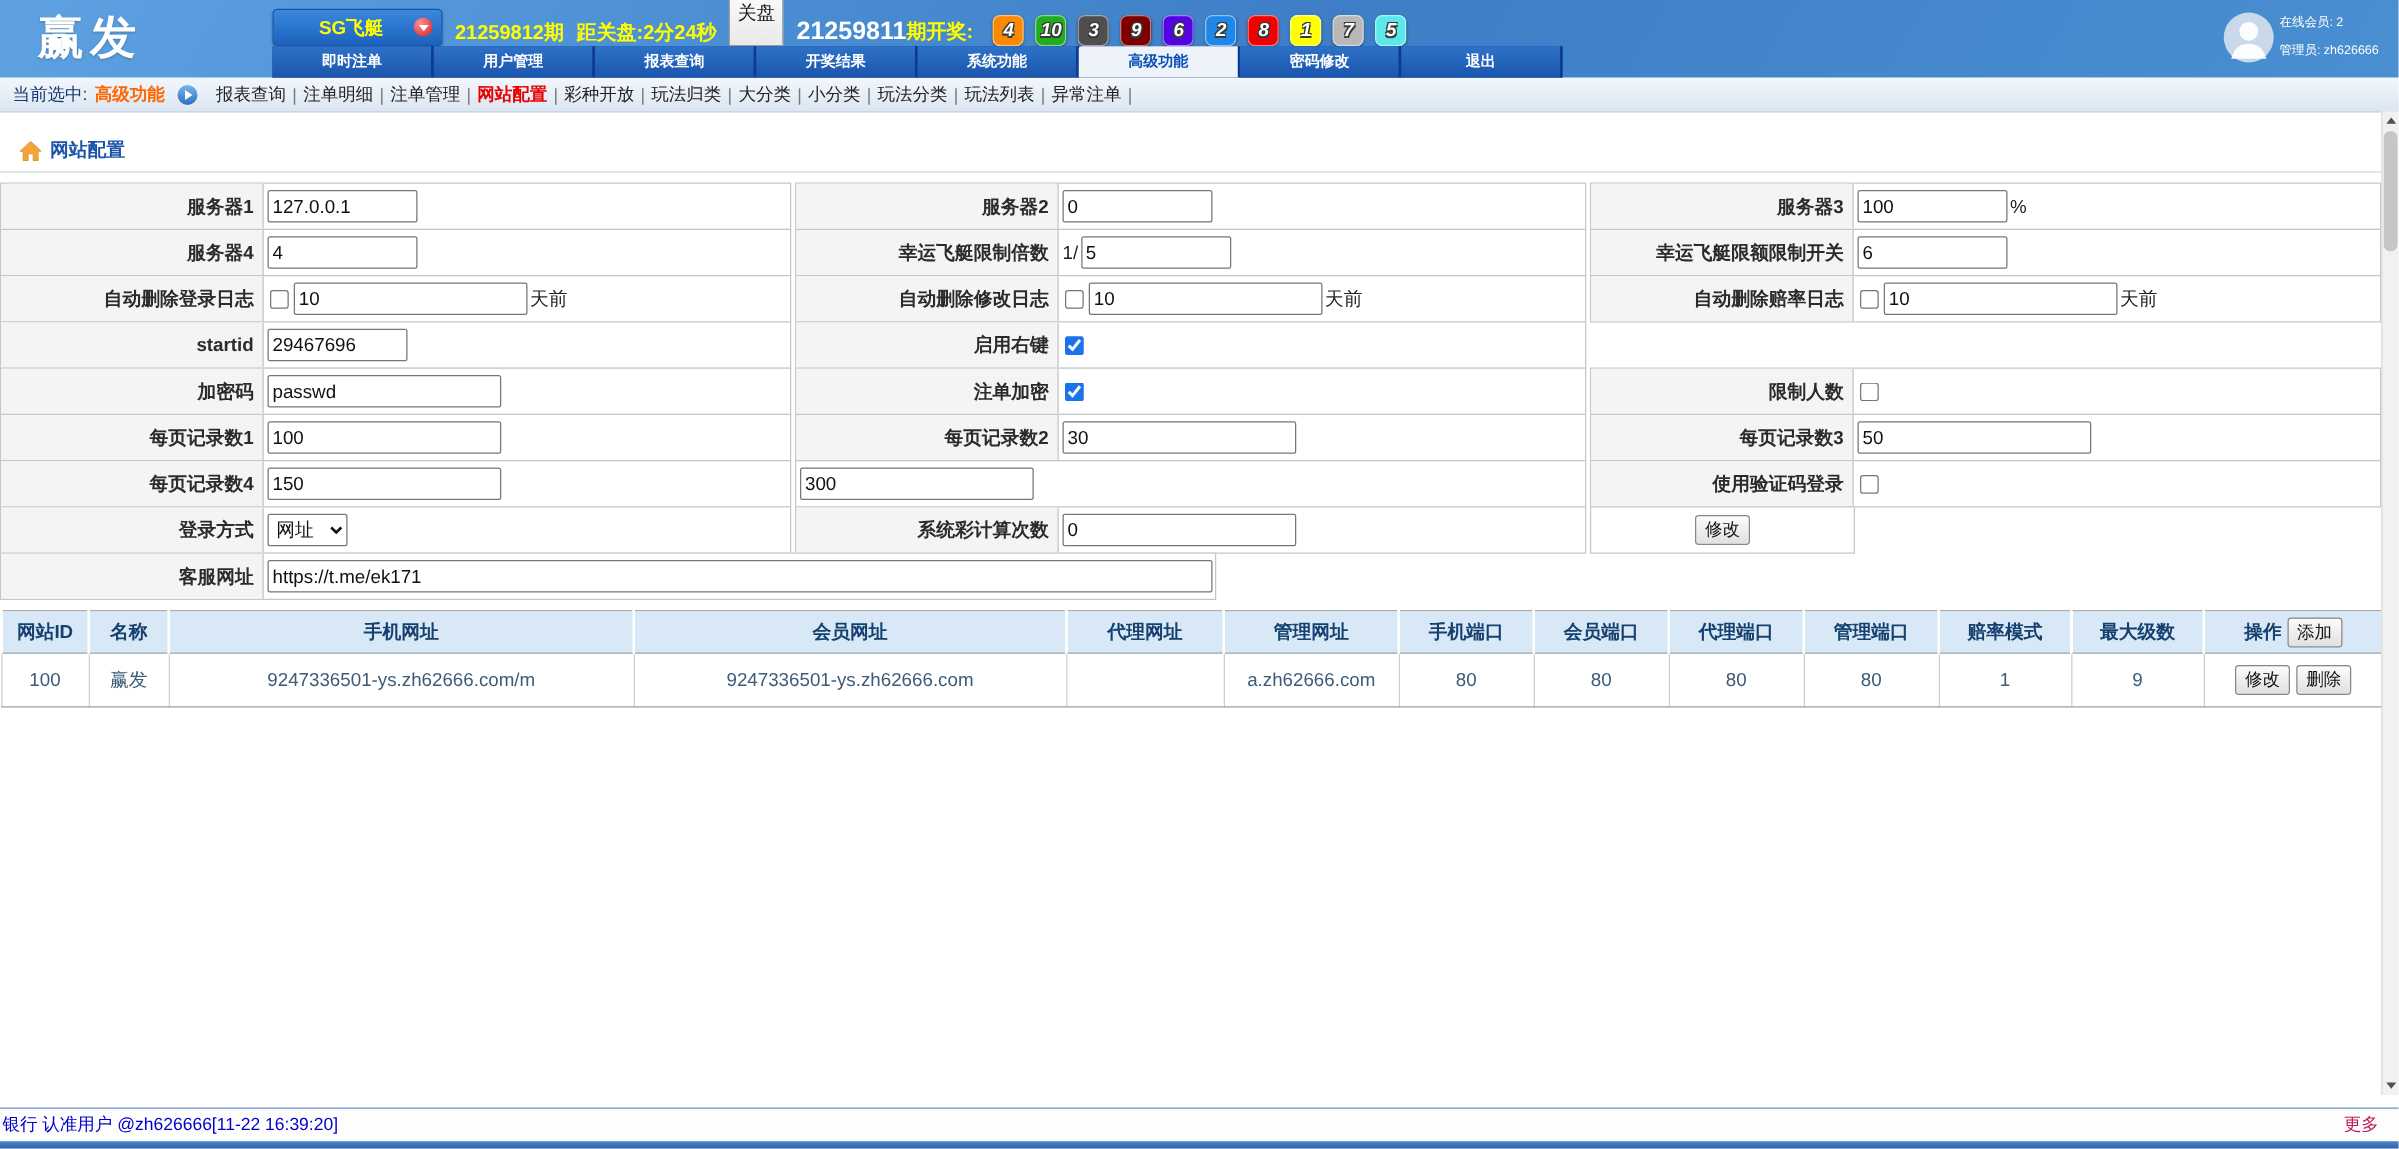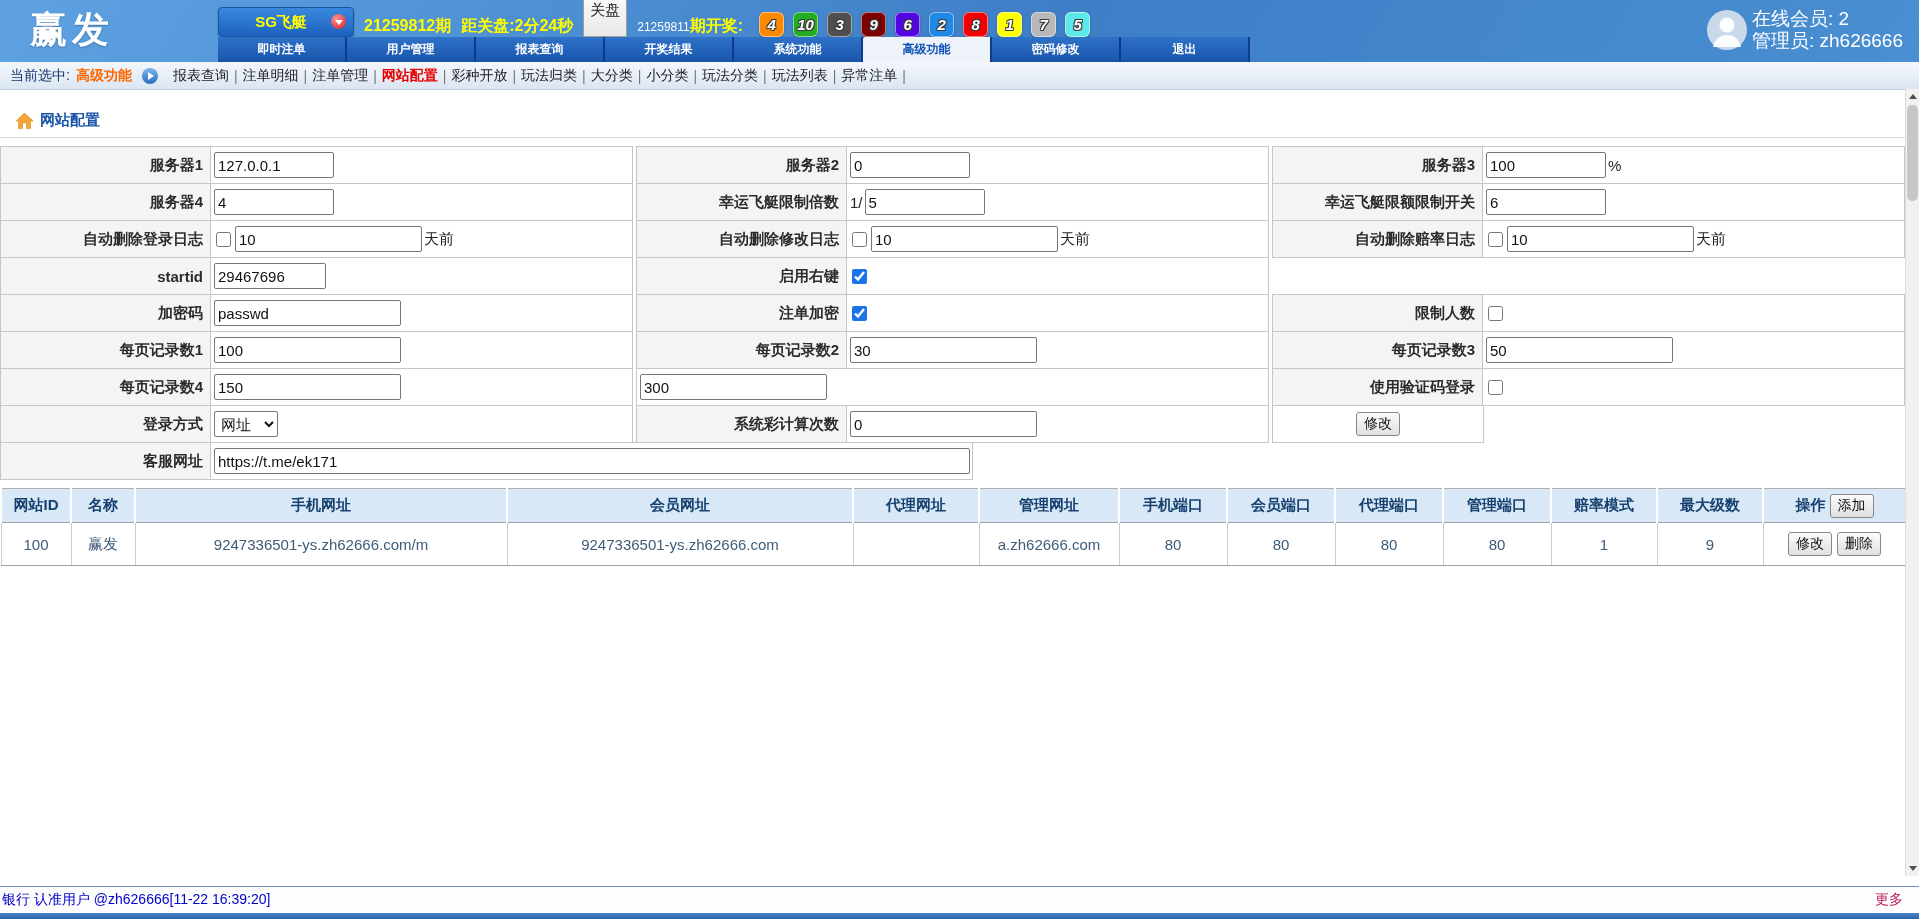--- a/index.html
+++ b/index.html
@@ -9,31 +9,31 @@
   
   .header{height:62px;background:linear-gradient(120deg,#5ea2e2 0%,#3d7ec6 55%,#4a8fd2 100%);position:relative}
   .logo{position:absolute;left:30px;top:5px;font-size:37px;font-weight:bold;color:#fff;letter-spacing:5px;text-shadow:0 1px 2px rgba(0,0,0,.25)}
   .hmain{position:absolute;left:218px;top:0}
   .topline{height:37px;display:flex;align-items:flex-end;gap:10px}
   .sg-btn{width:134px;height:28px;background:linear-gradient(#3988de,#1d62bd);border:1px solid #1953a5;border-radius:4px;display:flex;align-items:center;justify-content:center;position:relative;cursor:pointer;box-shadow:0 1px 2px rgba(0,0,0,.25)}
   .sg-label{color:#ffff00;font-weight:bold;font-size:15px;margin-right:10px}
   .sg-caret{position:absolute;right:7px;top:6px;width:15px;height:15px;border-radius:50%;background:radial-gradient(circle at 35% 30%,#ff9090,#d42020);display:flex;align-items:center;justify-content:center}
   .sg-caret::after{content:"";border-top:5px solid #fff;border-left:4px solid transparent;border-right:4px solid transparent;margin-top:1px}
   .ytext{color:#ffff00;font-weight:bold;font-size:16px;white-space:nowrap}
-  .wtext{color:#ffffff;font-weight:normal;font-size:12px;white-space:nowrap}
+  .wtext{color:#ffffff;font-weight:bold;font-size:20px;white-space:nowrap}
   .res-group{display:flex;align-items:center;gap:0}
   .close-btn{background:linear-gradient(#ffffff,#e9e9e9);border:1px solid #9e9e9e;color:#1a1a1a;font-size:15px;padding:16px 6px;cursor:pointer;font-family:inherit}
   .balls{display:flex;gap:9px;margin-left:6px}
   .ball{width:25px;height:25px;border-radius:6px;display:flex;align-items:center;justify-content:center;color:#fff;font-size:15px;font-weight:bold;font-style:italic;
         text-shadow:-1px -1px 0 #3a3a3a,1px -1px 0 #3a3a3a,-1px 1px 0 #3a3a3a,1px 1px 0 #3a3a3a;
         box-shadow:inset 0 0 0 1px rgba(255,255,255,.5),0 1px 2px rgba(0,0,0,.3)}
   .tabs{position:absolute;left:218px;top:37px;height:25px;display:flex;background:#0c3b90}
   .tab{width:129px;height:25px;line-height:25px;text-align:center;color:#fff;font-size:12px;font-weight:bold;background:linear-gradient(#2e72c8,#1a55ac);border-right:2px solid #0c3b90;cursor:pointer;box-sizing:border-box}
   .tab.active{background:#eef3fa;color:#0b50b6;border-radius:2px 2px 0 0}
-  .hright{position:absolute;right:16px;top:8px;display:flex;align-items:center;gap:4px;color:#fff;font-size:19px}
+  .hright{position:absolute;right:16px;top:8px;display:flex;align-items:center;gap:4px;color:#fff;font-size:10px}
   .hr-lines .line{line-height:22px;white-space:nowrap}
 
   
   .crumb{height:27px;background:linear-gradient(#f3f7fc,#dbe6f2);border-bottom:1px solid #bccbdf;display:flex;align-items:center;padding-left:10px;font-size:14px;color:#222;gap:6px}
   .cur-label{font-weight:normal;color:#14386e}
   .cur-val{font-weight:bold;color:#ff6600}
   .go-icon{width:16px;height:16px;border-radius:50%;background:linear-gradient(#7ab6ec,#2a70c0);position:relative;display:inline-block;margin:0 4px}
   .go-icon::after{content:"";position:absolute;left:6px;top:4px;border-left:6px solid #fff;border-top:4px solid transparent;border-bottom:4px solid transparent}
   .crumb-links{display:flex;align-items:center}
   .clink{color:#222;cursor:pointer;padding:0 5px;white-space:nowrap}

